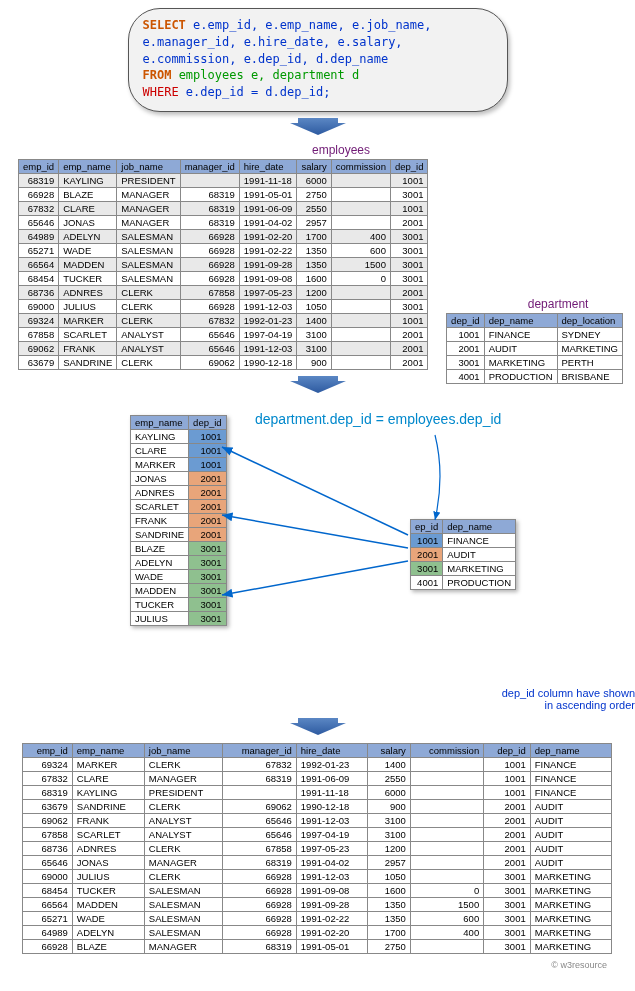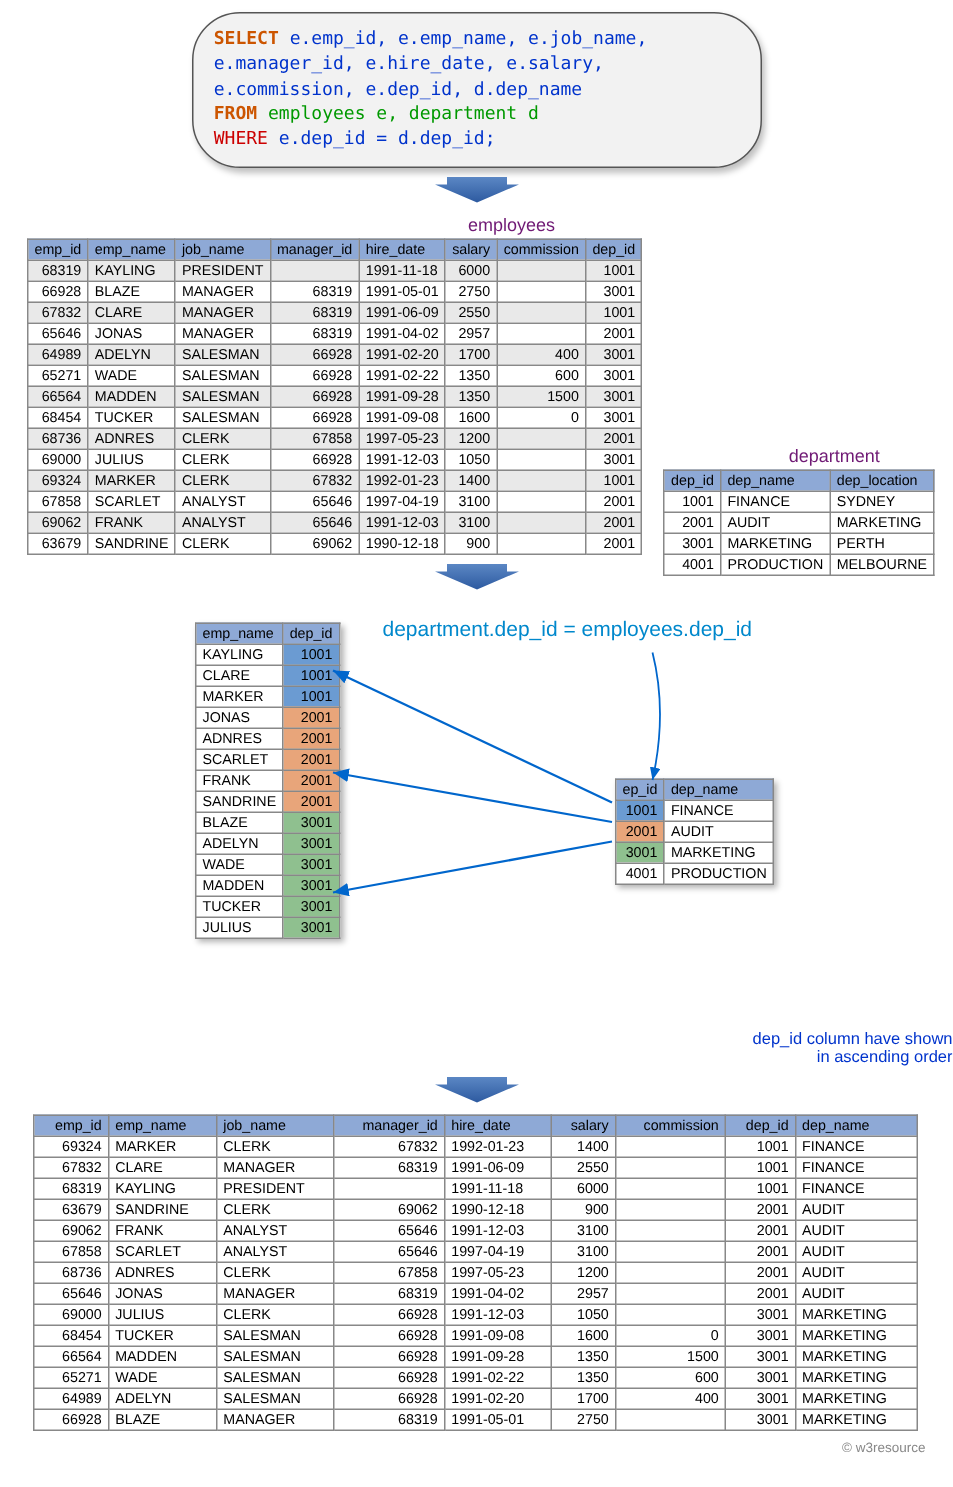--- a/index.html
+++ b/index.html
@@ -45,21 +45,21 @@
 .c-orange { background: #e8a57a !important; }
 .c-green { background: #8fc08f !important; }
 .c-plain { background: #fff !important; }
 
 .join-note { position: absolute; left: 255px; top: 10px; color: #0088cc; font-size: 14px; }
 .asc-note { color: #0033cc; font-size: 11px; text-align: right; margin: 6px 0 4px 110px; }
 
 .result-wrap { margin: 6px 0 0 22px; }
 .result-wrap table { width: 590px; }
 
-.credit { text-align: right; font-size: 9px; color: #888; padding: 6px 18px 10px 0; }
+.credit { text-align: right; font-size: 9px; color: #888; padding: 6px 28px 10px 0; }
 
 .join-arrows { position: absolute; left: 210px; top: 14px; width: 240px; height: 230px; }
 </style>
 </head>
 <body>
 
 <div class="sql-box">
   <span class="sql-kw">SELECT</span>
   <span class="sql-id">e.emp_id,  e.emp_name, e.job_name, e.manager_id, e.hire_date, e.salary, e.commission, e.dep_id, d.dep_name</span><br>
   <span class="sql-kw">FROM</span>
@@ -263,21 +263,21 @@
             <td>MARKETING</td>
           </tr>
           <tr>
             <td class="num">3001</td>
             <td>MARKETING</td>
             <td>PERTH</td>
           </tr>
           <tr>
             <td class="num">4001</td>
             <td>PRODUCTION</td>
-            <td>MELBOURNE</td>
+            <td>BRISBANE</td>
           </tr>
         </tbody>
       </table>
   </div>
 </div>
 
 <div class="arrow-wrap">
 <svg width="60" height="22">
       <path d="M10 3 L50 3 L50 8 L58 8 L30 20 L2 8 L10 8 Z" fill="url(#g1)"></path>
     </svg>

